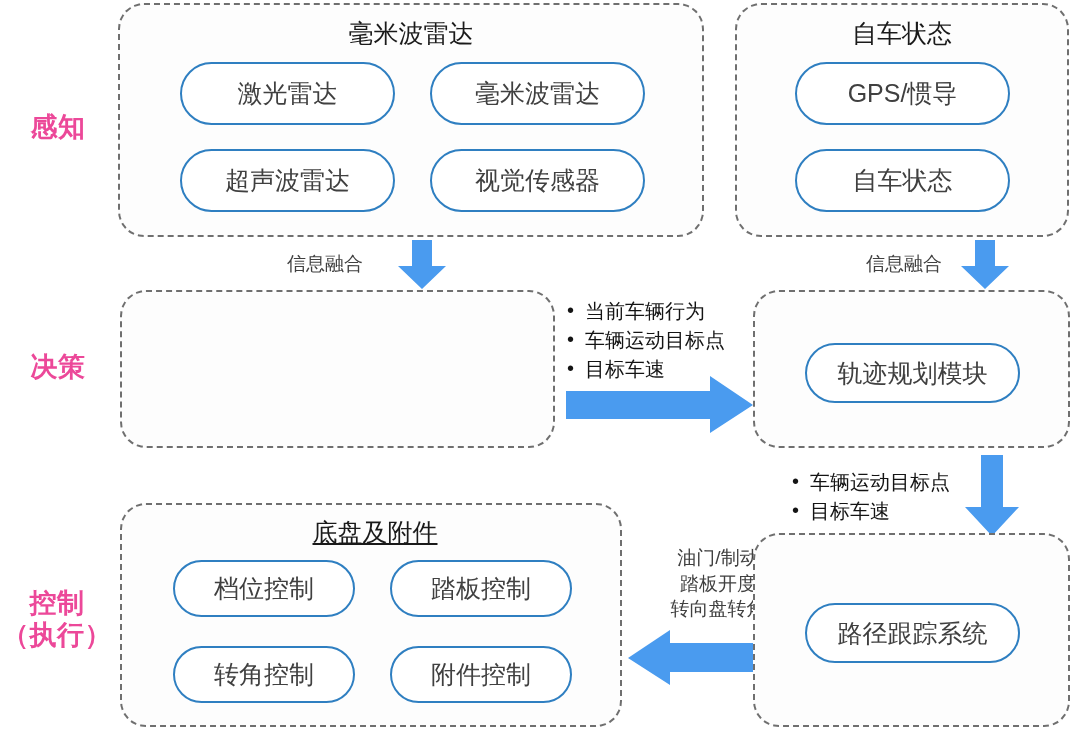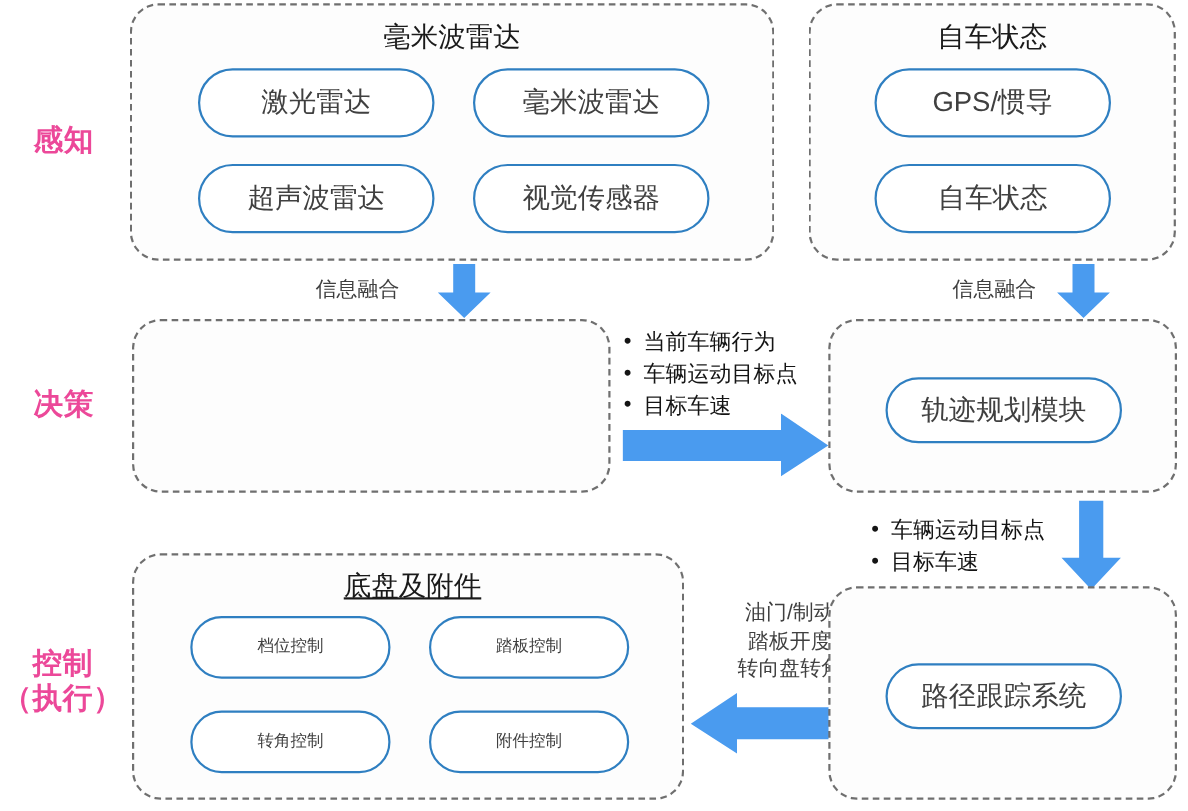--- a/index.html
+++ b/index.html
@@ -58,21 +58,21 @@
     box-sizing: border-box;
     display: flex;
     align-items: center;
     justify-content: center;
     font-size: 25px;
     color: #404040;
     text-align: center;
     line-height: 1.22;
     white-space: pre-line;
   }
-  .pill.small { font-size: 15px; }
+  .pill.small { font-size: 25px; }
 
   
   .annot {
     position: absolute;
     font-size: 19px;
     color: #404040;
     white-space: pre-line;
     line-height: 1.35;
   }
   .annot.center { text-align: center; }

